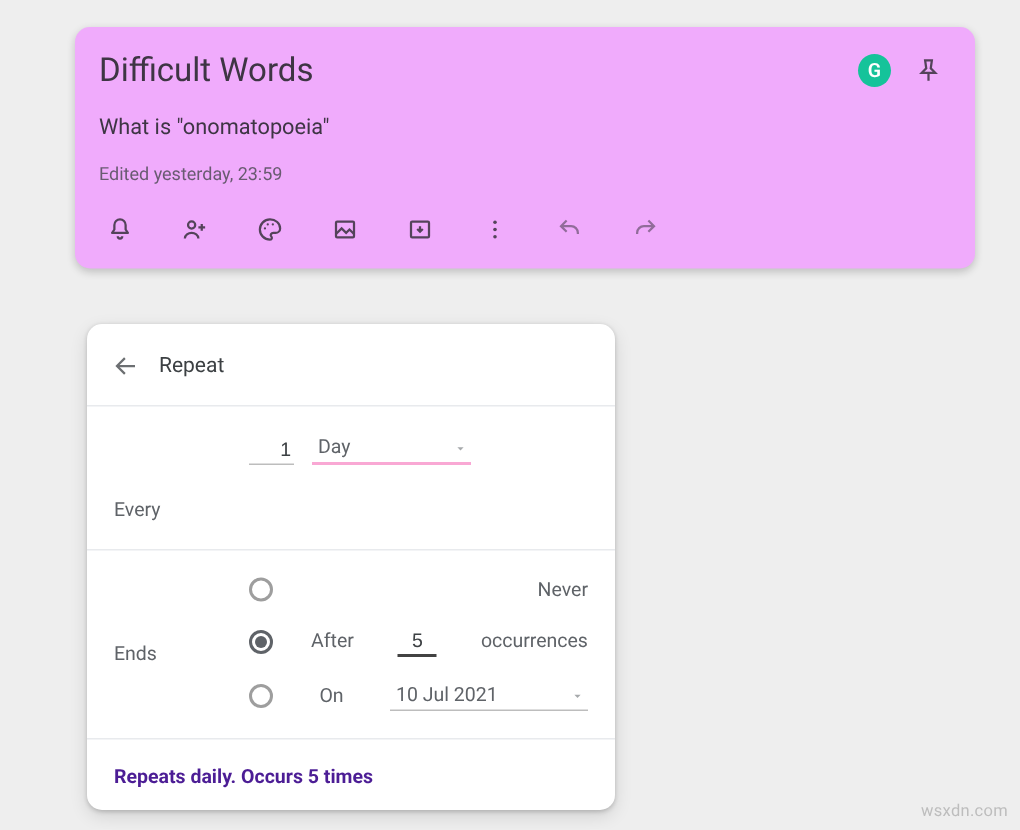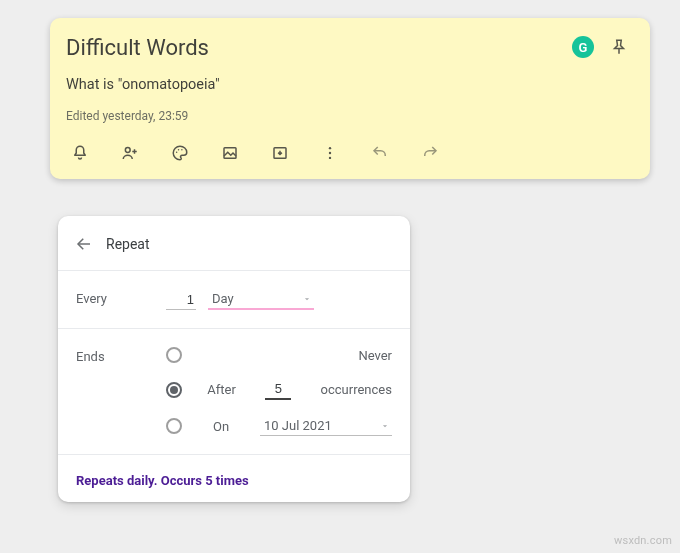--- a/index.html
+++ b/index.html
@@ -8,21 +8,21 @@
       background: #eeeeee;
       width: 680px;
       height: 553px;
       position: relative;
     }
     .note-card {
       position: absolute;
       top: 18px;
       left: 50px;
       width: 600px;
-      background: #fef9c3;
+      background: #f0abfc;
       border-radius: 10px;
       box-shadow: 0 2px 6px rgba(0,0,0,0.2);
       color: #202124;
     }
     .note-header {
       display: flex;
       align-items: center;
       padding: 14px 16px 6px 16px;
     }
     .note-title {
@@ -127,20 +127,21 @@
       display: flex;
       align-items: flex-start;
       padding: 18px 18px;
       border-bottom: 1px solid #e8eaed;
       font-size: 13px;
       color: #5f6368;
     }
     .row-label {
       width: 90px;
       padding-top: 2px;
+      margin-top: 42px;
     }
     .row-content { flex: 1; }
     .every-line {
       display: flex;
       align-items: center;
       gap: 12px;
     }
     .num-input {
       width: 30px;
       border: none;

